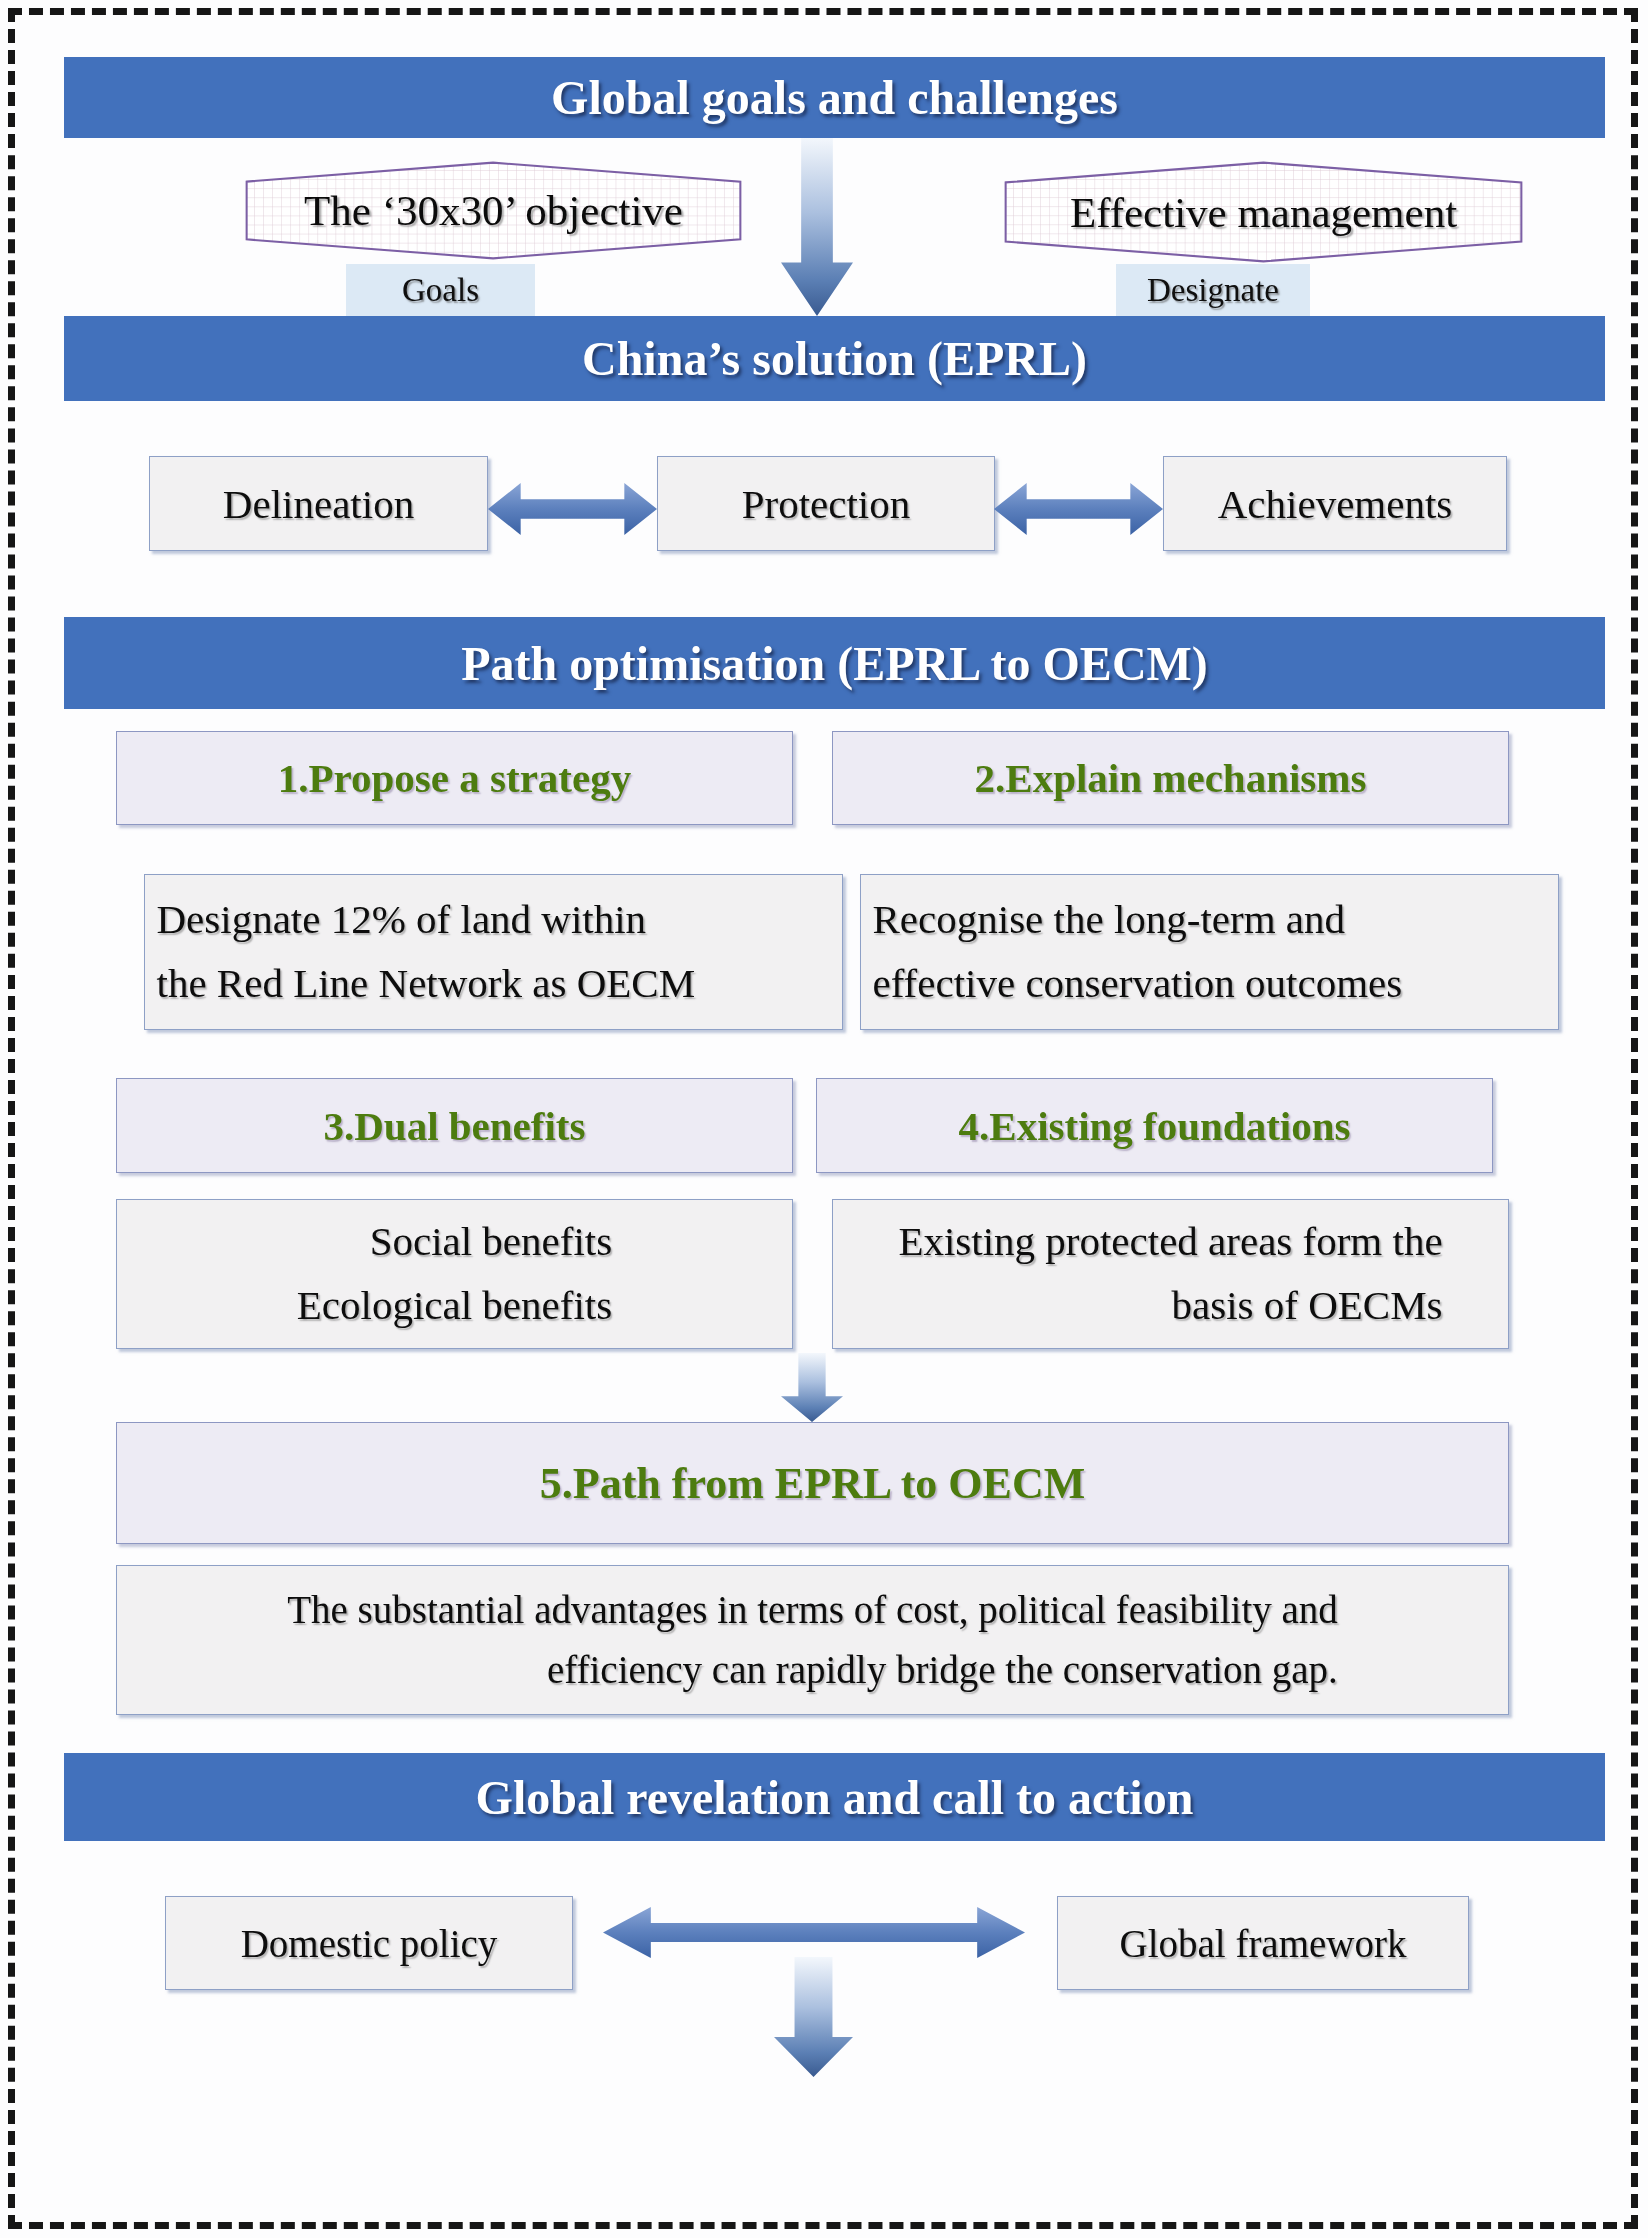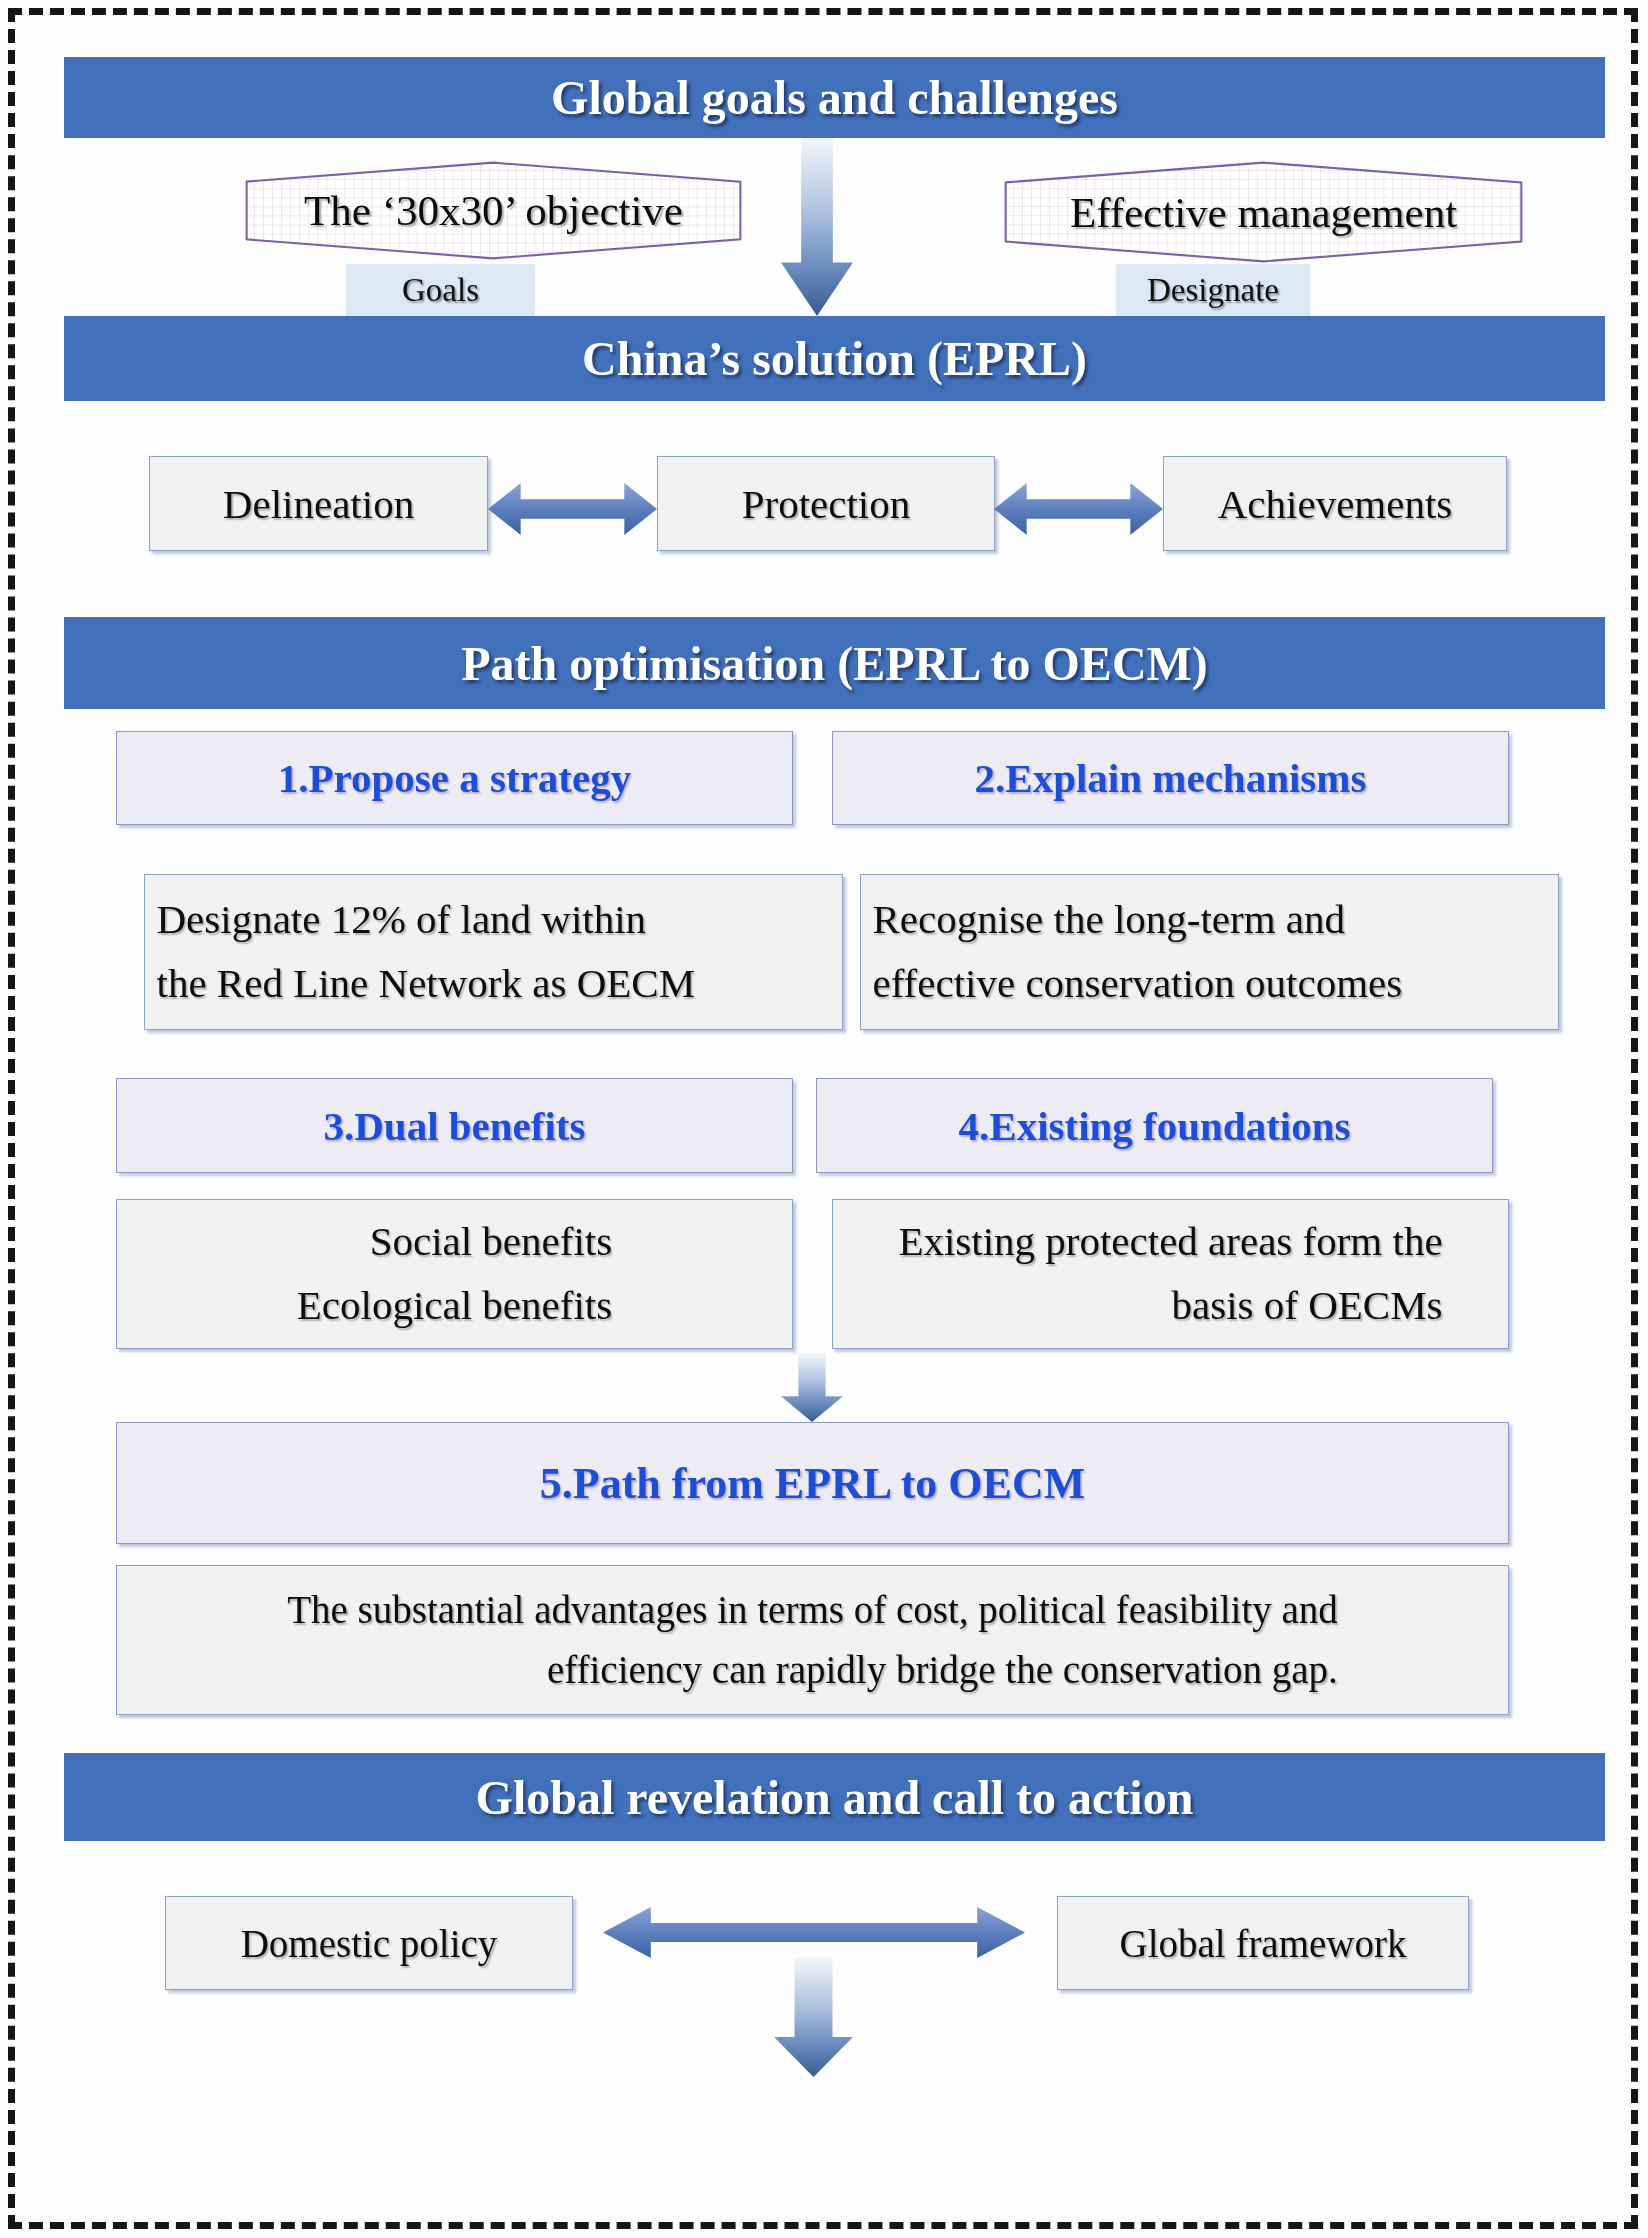--- a/index.html
+++ b/index.html
@@ -33,21 +33,21 @@
     position:absolute;background:#f2f1f2;border:1.6px solid #8ea0c6;
     box-shadow:3.3px 3.3px 2.5px rgba(130,148,185,.5);
     display:flex;align-items:center;justify-content:center;
     font-size:41px;color:#0d0d0d;text-align:right;
     text-shadow:1.6px 2.1px 1.6px rgba(80,80,80,.4);
   }
   .pbox{
     position:absolute;background:#edebf4;border:1.6px solid #8d97c2;
     box-shadow:3.3px 3.3px 2.5px rgba(130,140,180,.45);
     display:flex;align-items:center;justify-content:center;
-    font-size:41px;font-weight:bold;color:#1d4ed8;text-align:center;
+    font-size:41px;font-weight:bold;color:#4d7c0f;text-align:center;
     text-shadow:1.6px 2.1px 1.6px rgba(90,70,120,.35);
   }
   .multiline{white-space:pre-line;line-height:1.55;}
   .left-align{justify-content:flex-start;text-align:left;padding-left:11.5px;padding-right:10px;margin-left:28px;}
   .small{font-size:39px;}
   .big{font-size:44px;}
   .arr{position:absolute;display:block;}
   .cyl{
     position:absolute;border-radius:34px / 48px;
     background:linear-gradient(90deg,#d6d1e4 0%,#f4f2f9 7%,#edeaf5 93%,#d6d1e4 100%);

